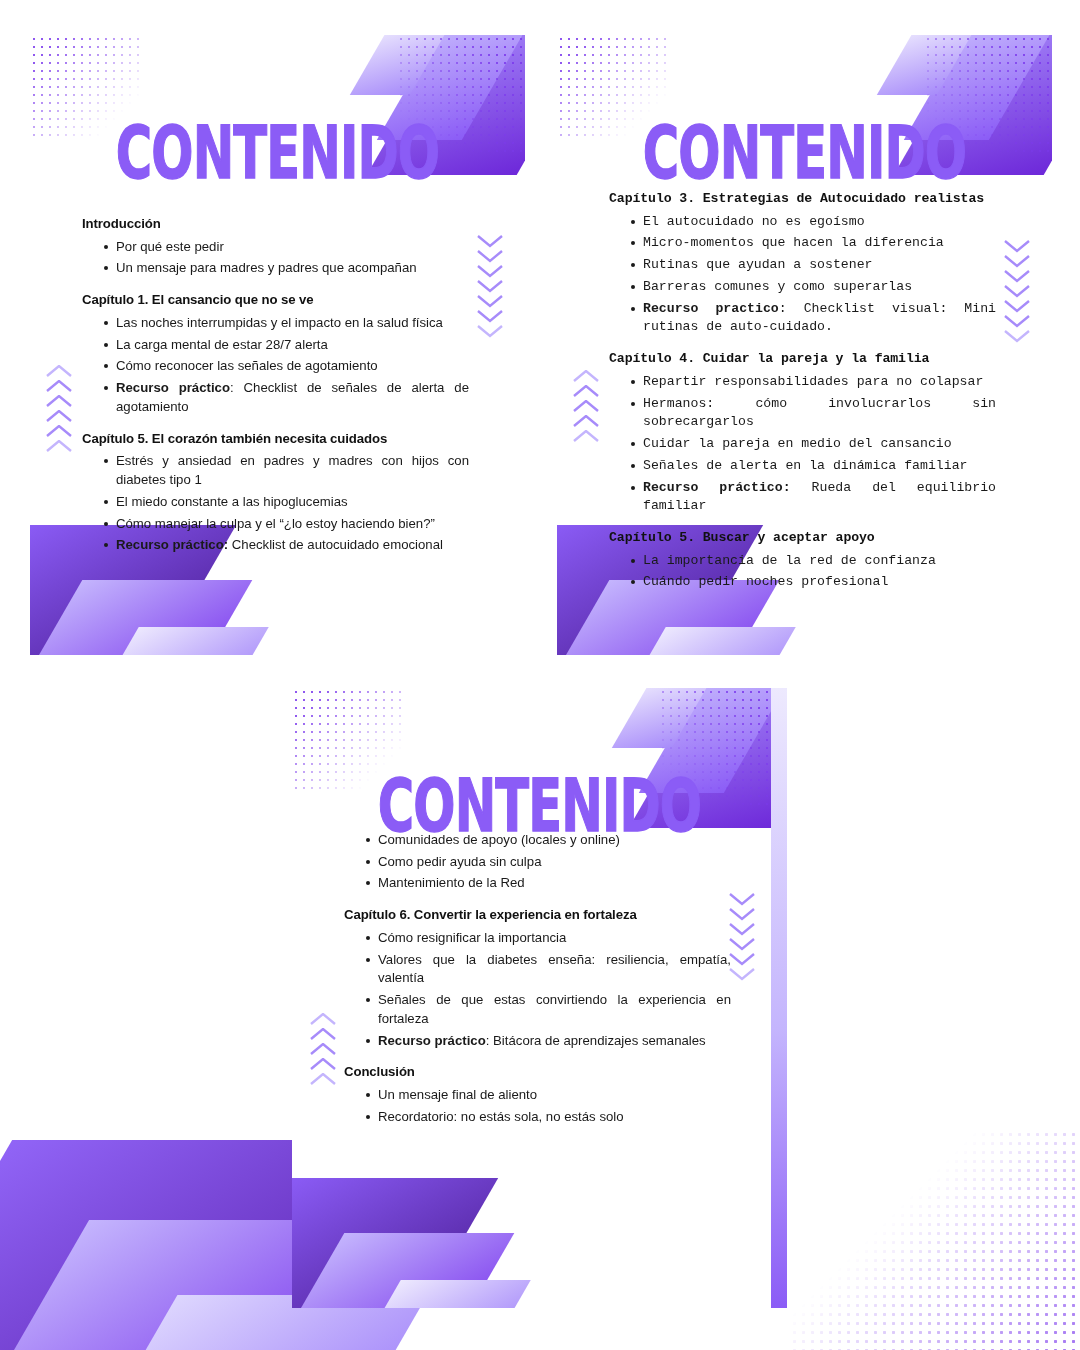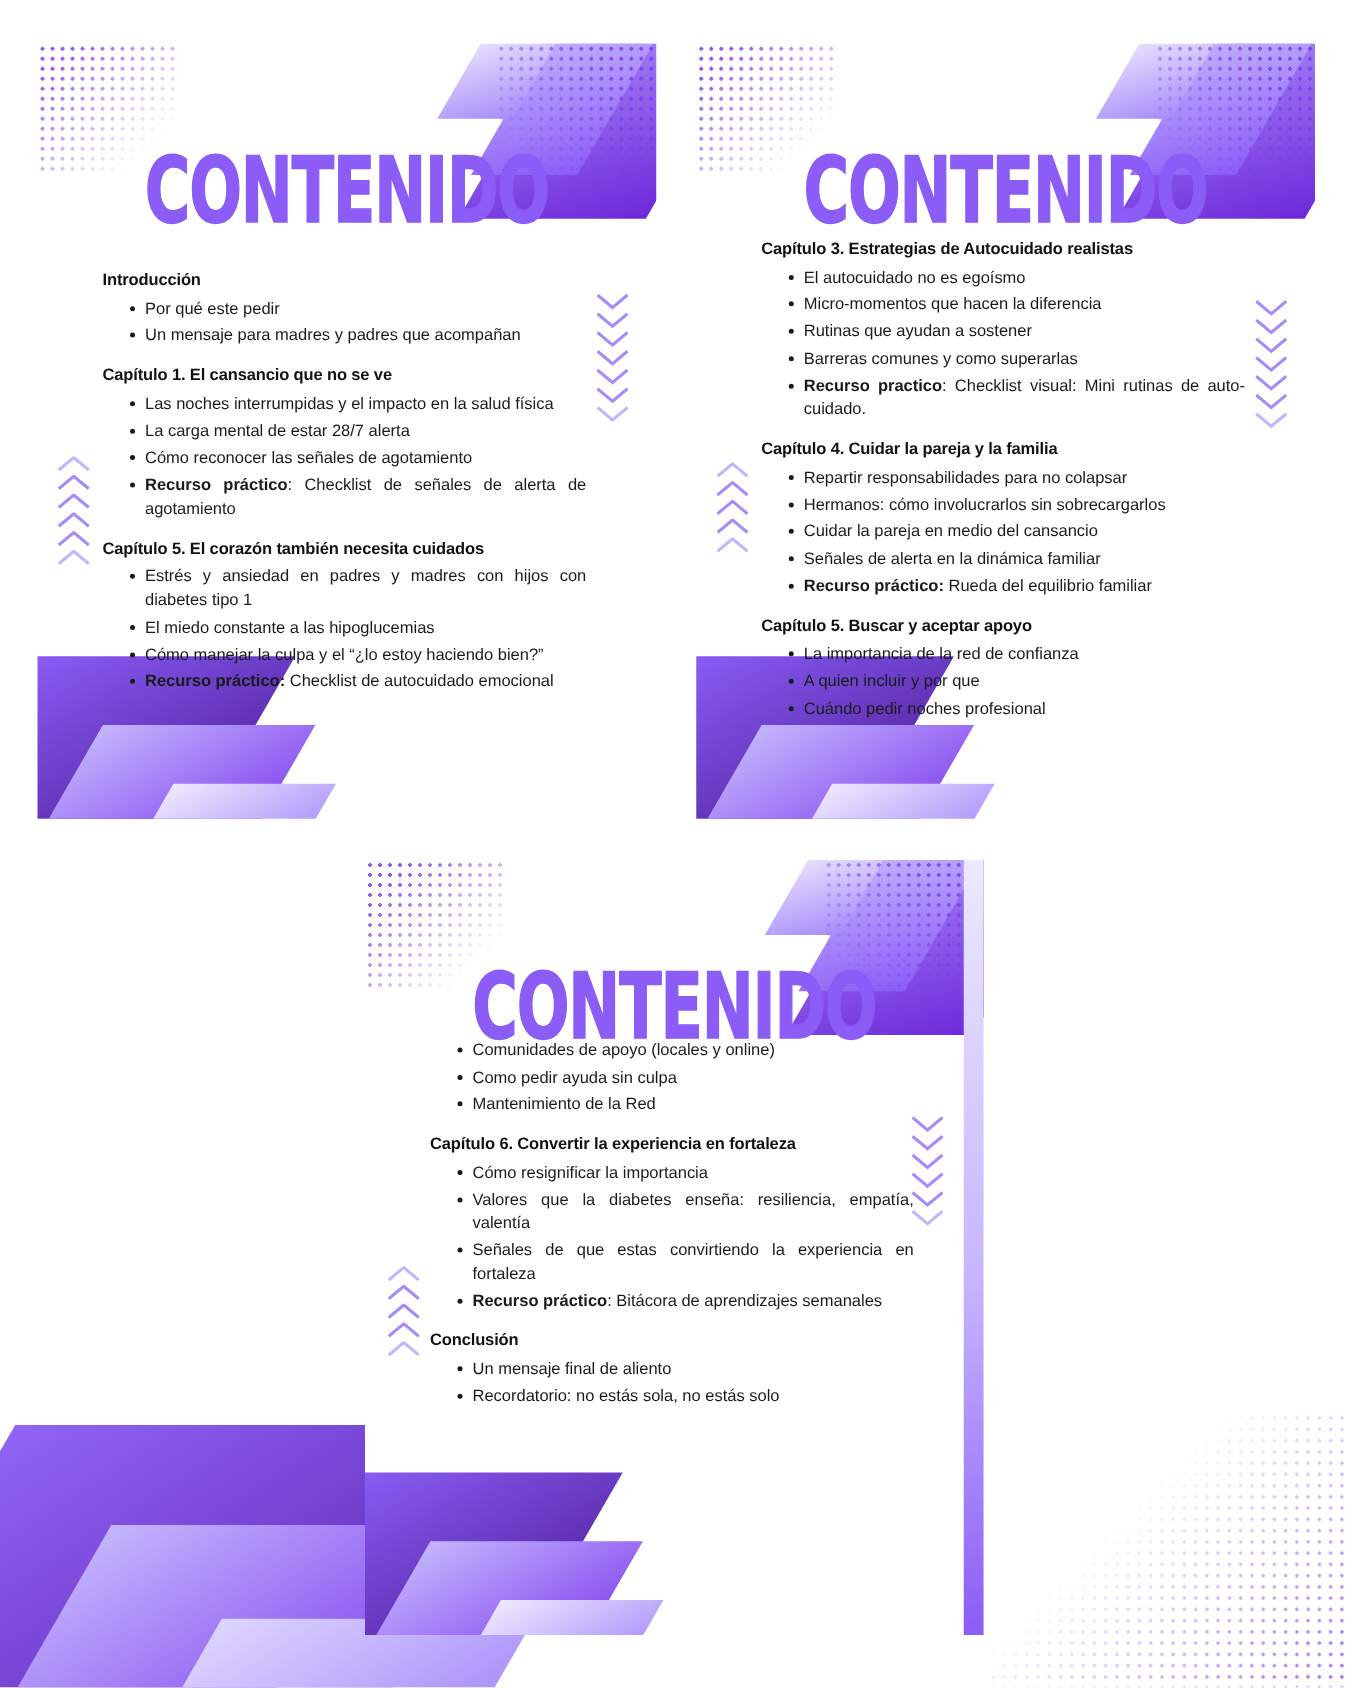--- a/index.html
+++ b/index.html
@@ -158,21 +158,21 @@
 
   
   .content {
     position: absolute;
     left: 52px; right: 56px;
     color: #1a1a1a;
     font-size: 13.2px;
     line-height: 1.42;
   }
   .c1 { top: 180px; }
-  .c2 { top: 155px; }
+  .c2 { top: 155px; font-family: Liberation Mono, monospace; }
   .c3 { top: 795px; }
 
   .sec { margin-bottom: 13px; }
   .sec:last-child { margin-bottom: 0; }
   .sec-head {
     font-weight: 700;
     font-size: 13.2px;
     margin-bottom: 4px;
     color: #111;
     letter-spacing: -0.1px;
@@ -417,21 +417,20 @@
             <li><span>Hermanos: cómo involucrarlos sin sobrecargarlos</span></li>
             <li><span>Cuidar la pareja en medio del cansancio</span></li>
             <li><span>Señales de alerta en la dinámica familiar</span></li>
             <li><span class="b">Recurso práctico:</span><span> Rueda del equilibrio familiar</span></li>
           </ul>
         </div>
         <div class="sec">
           <div class="sec-head">Capítulo 5. Buscar y aceptar apoyo</div>
           <ul class="items">
             <li><span>La importancia de la red de confianza</span></li>
-            <li><span>A quien incluir y por que</span></li>
             <li><span>Cuándo pedir noches profesional</span></li>
           </ul>
         </div>
       </div>
   </div>
 
   <div class="card card-3">
     <div class="tl-dots"></div>
     <div class="tr-b1"></div>
     <div class="tr-b2"></div>

